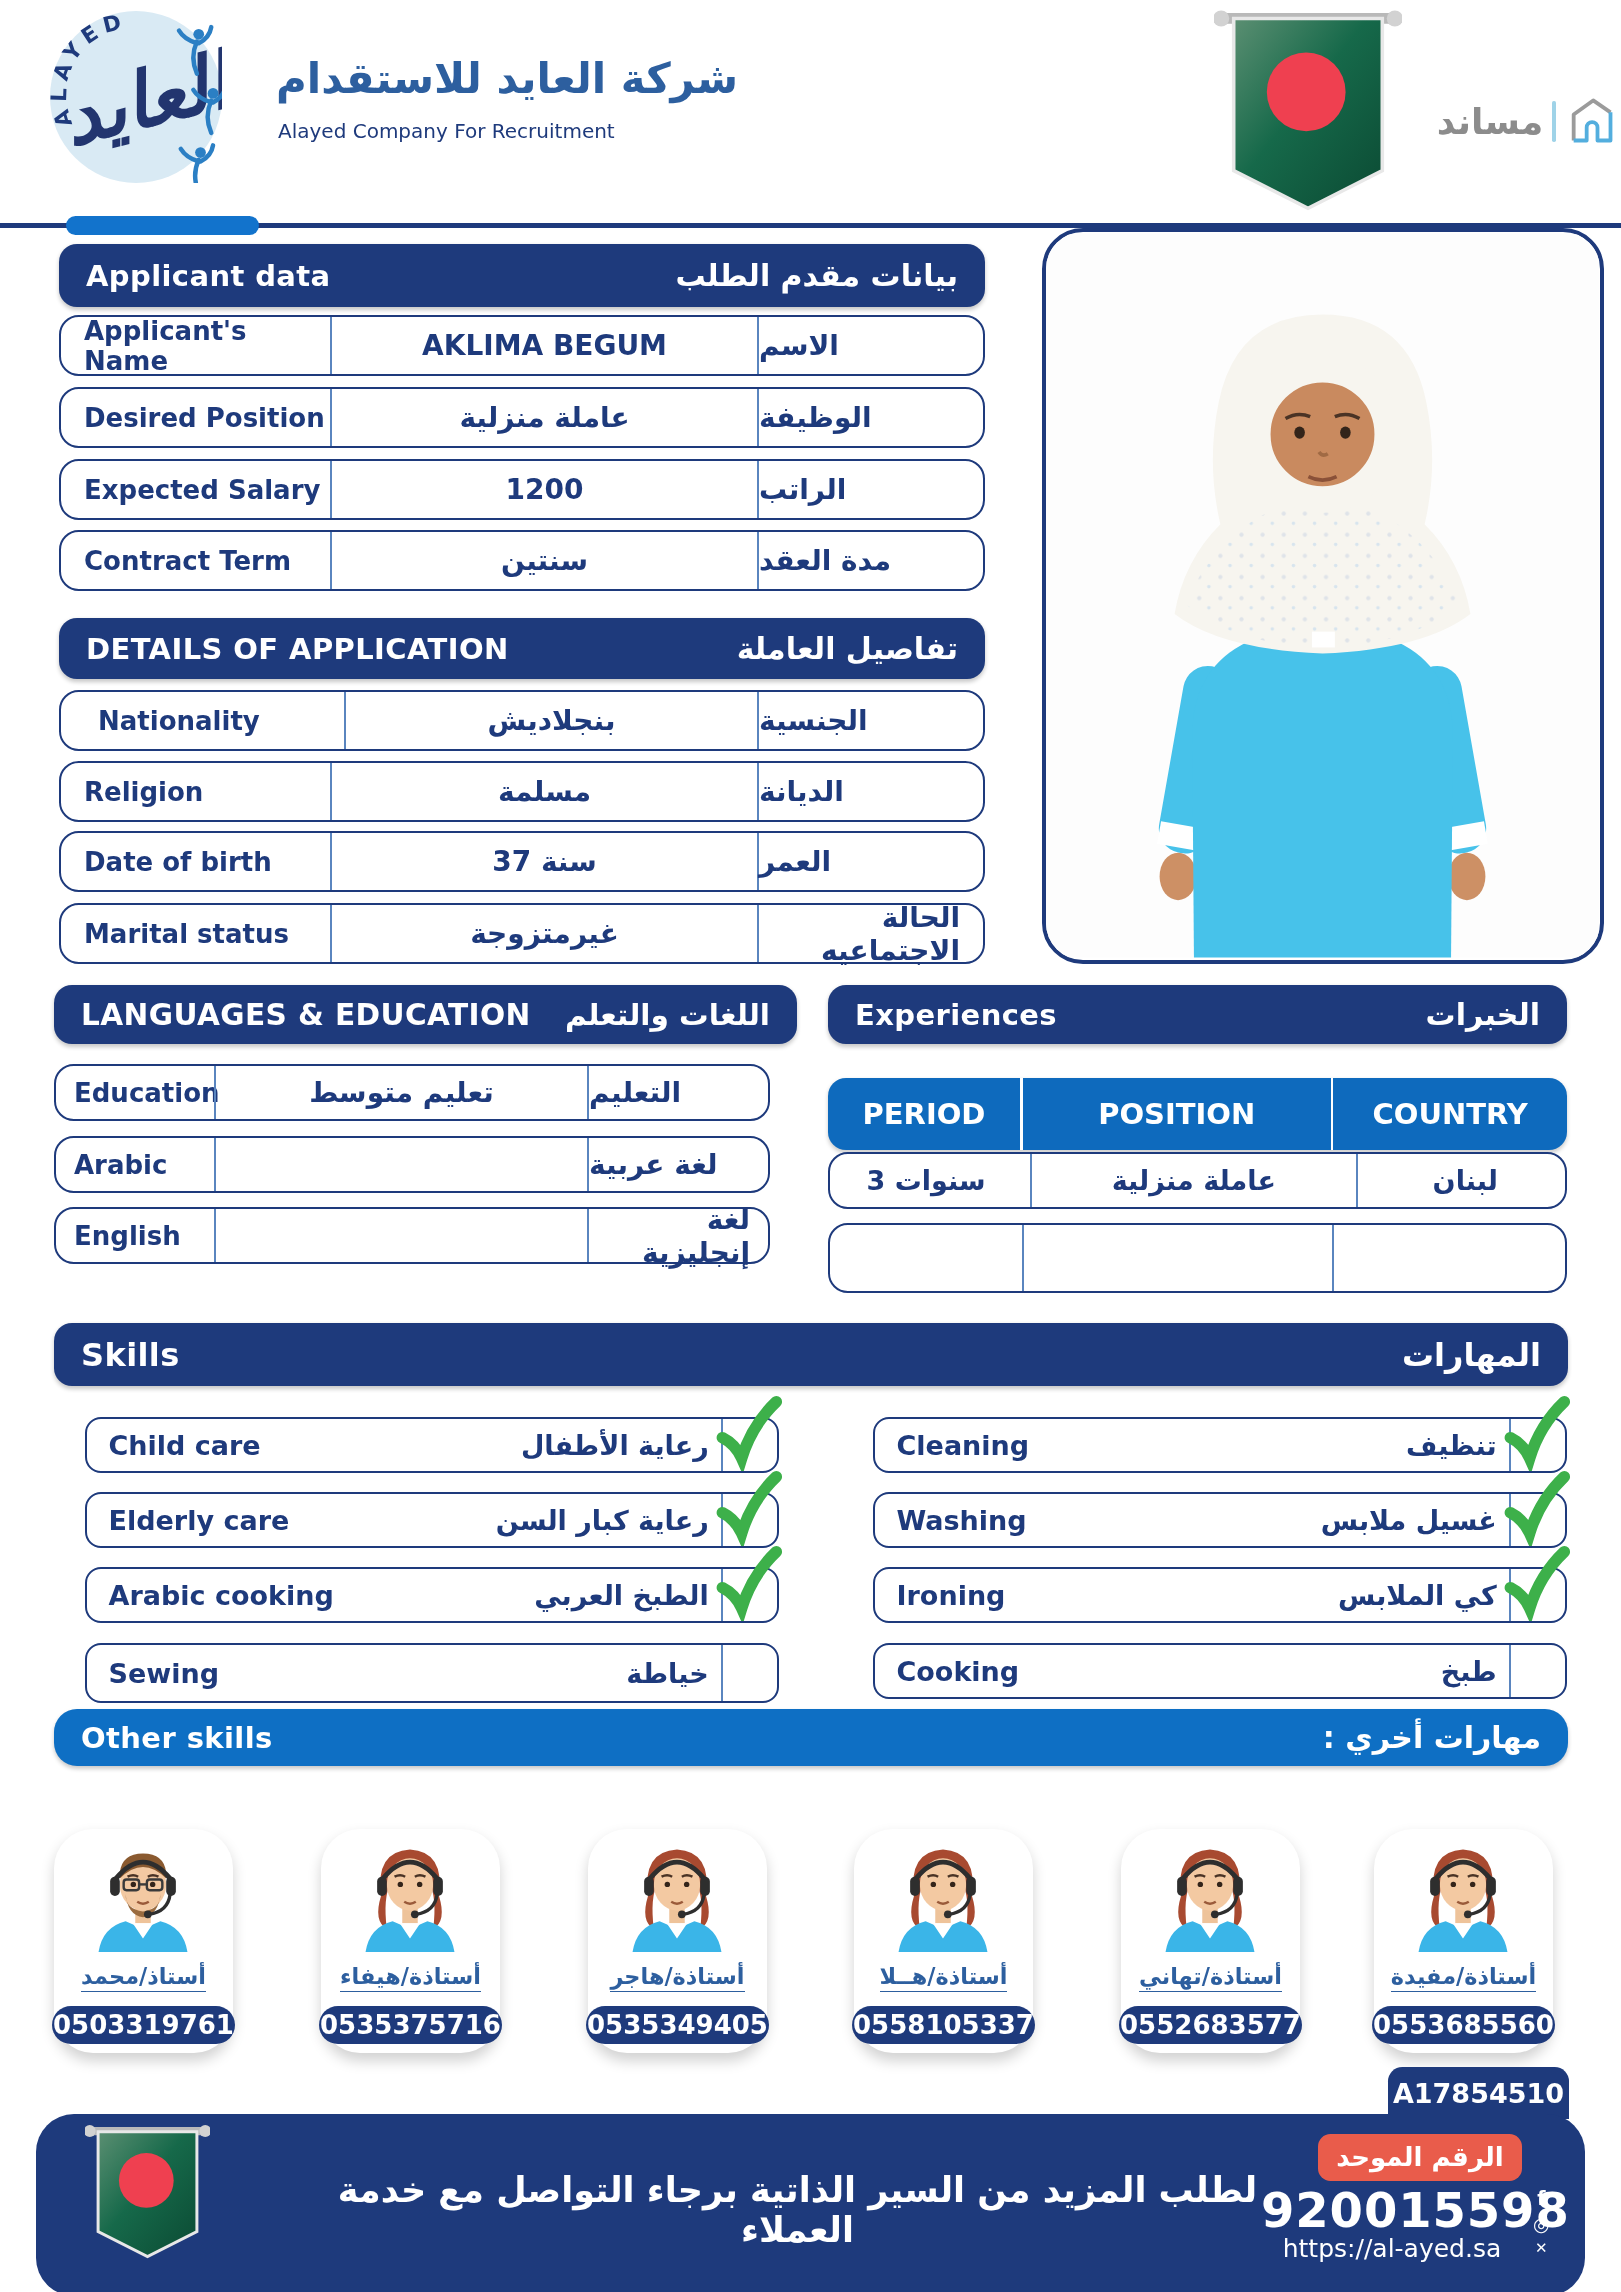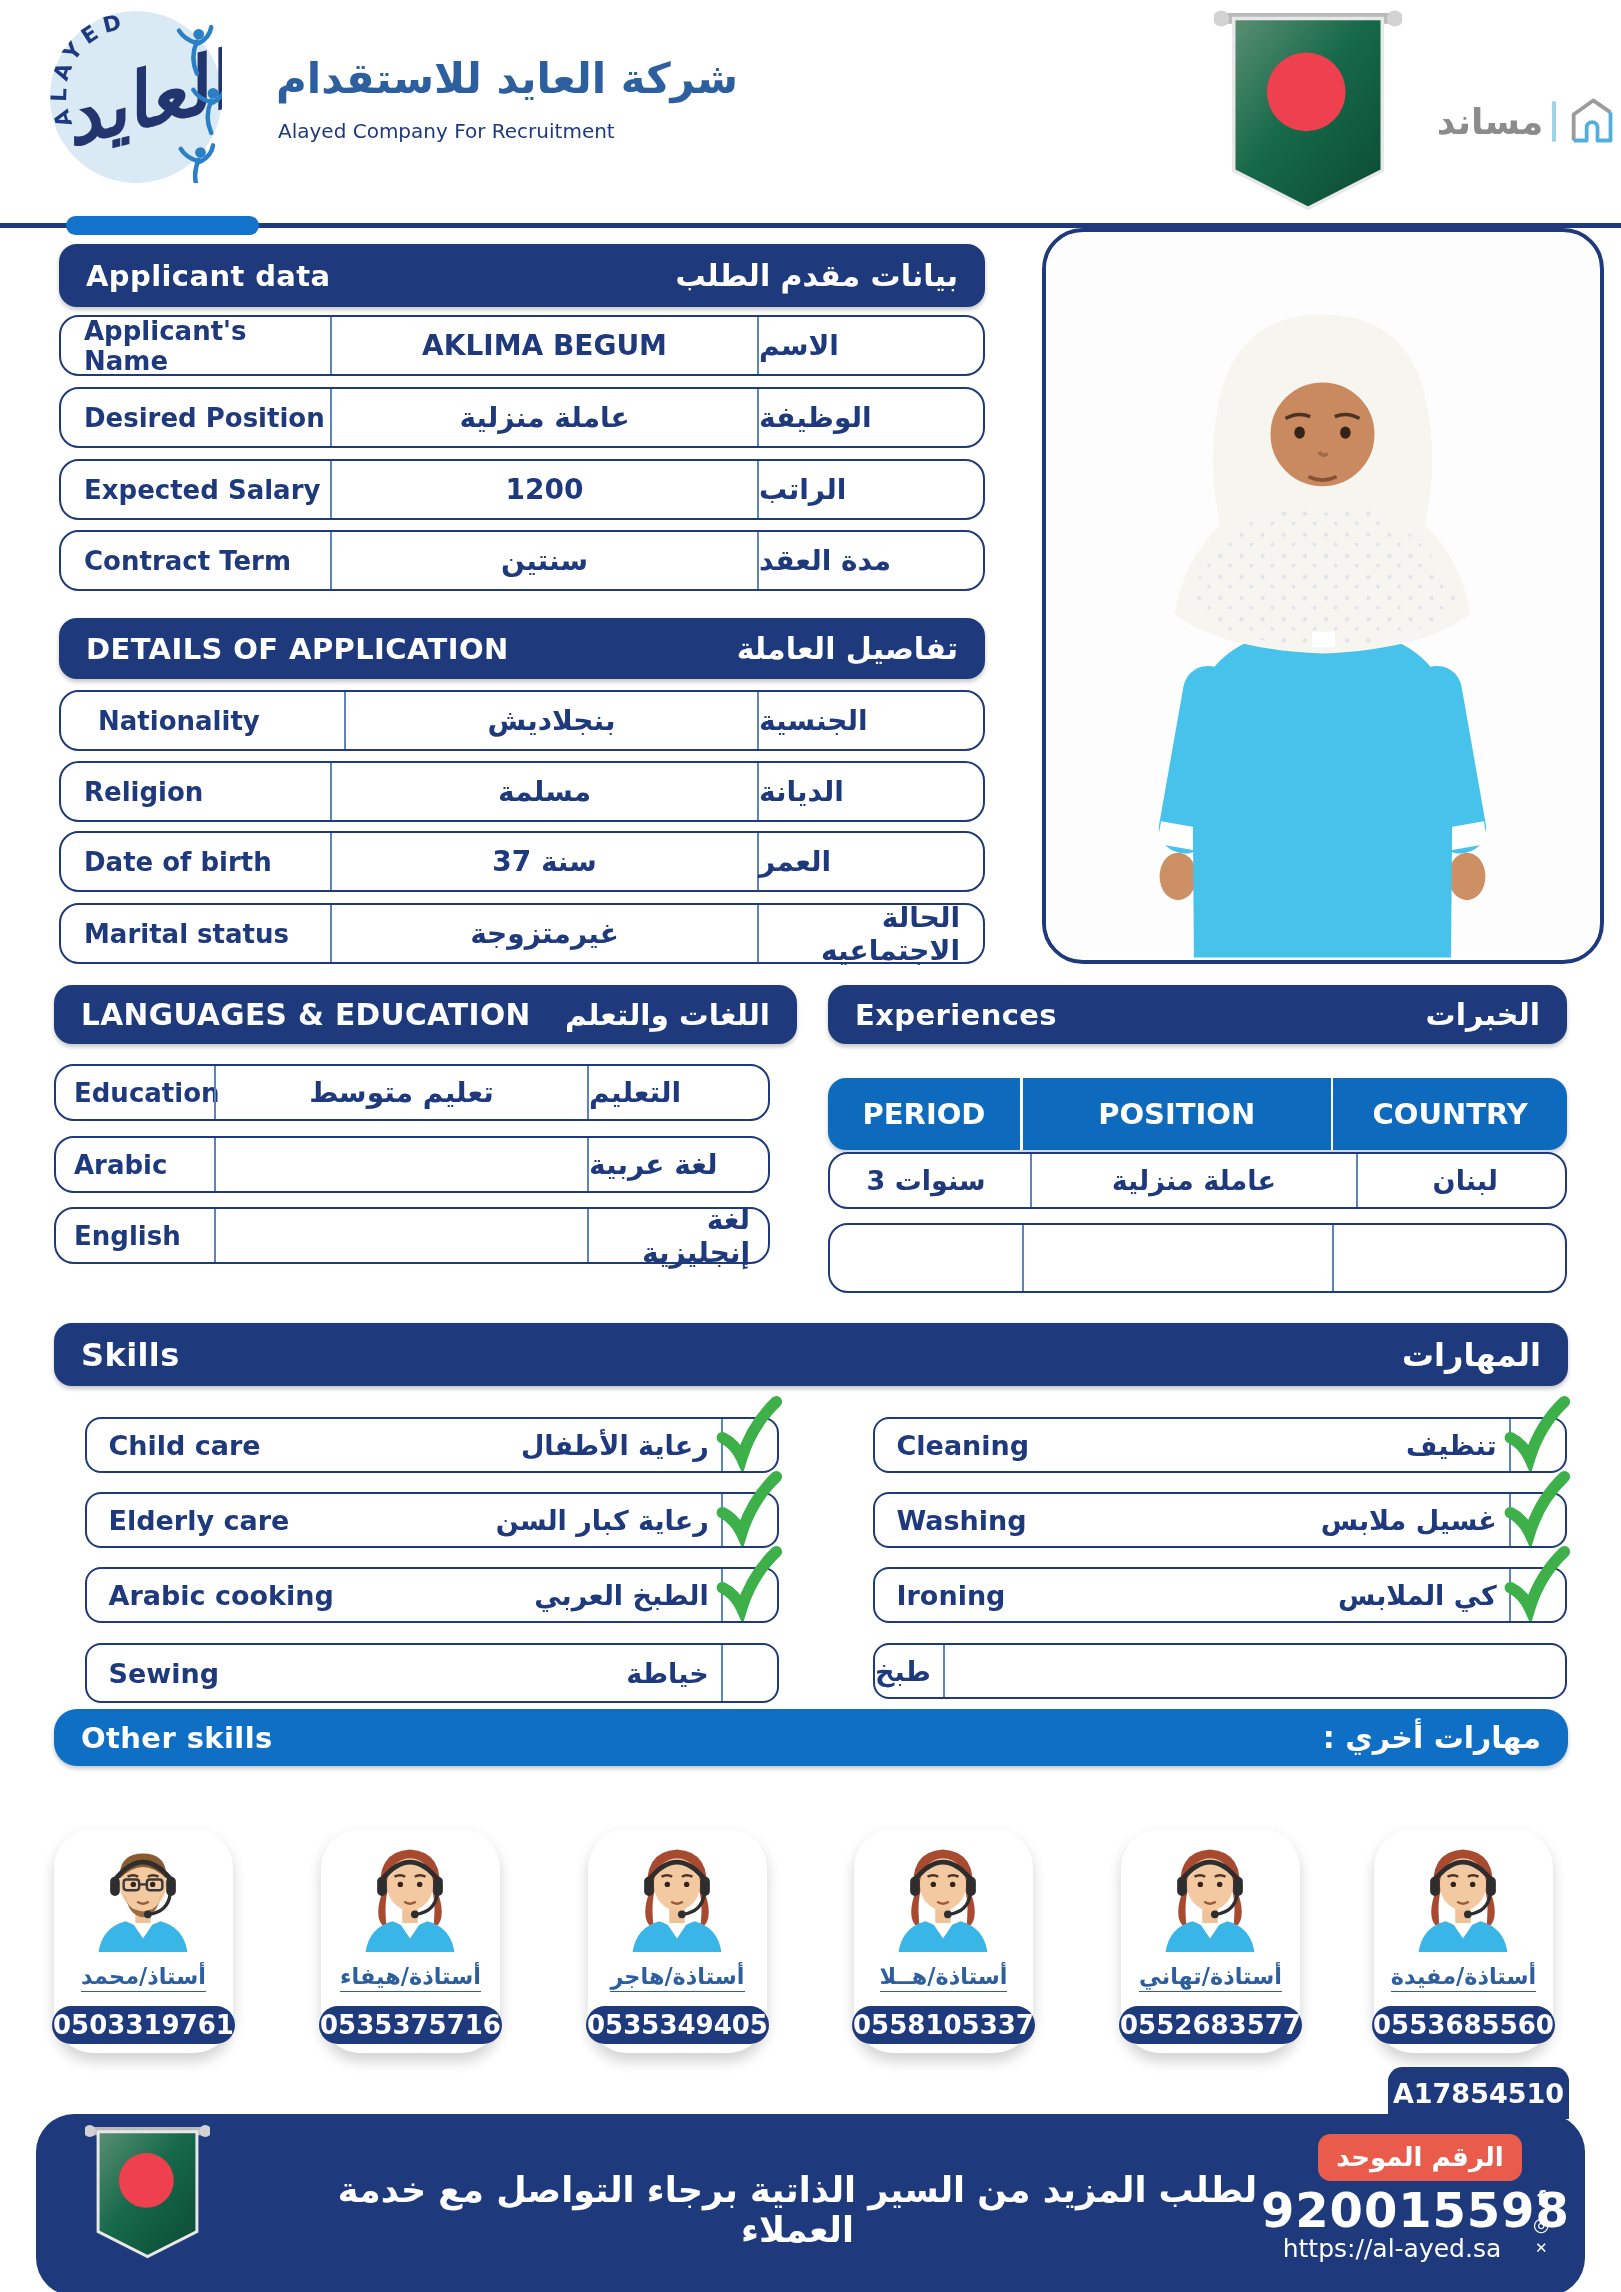--- a/index.html
+++ b/index.html
@@ -374,20 +374,21 @@
   <div class="skill-row" style="left:873px;top:1567px;width:694px;height:56px;">
     <div class="sl-en">Ironing</div>
     <div class="sl-ar" dir="rtl">كي الملابس</div>
     <div class="sl-line"></div>
       <div class="sl-box"></div>
     <svg class="check" viewBox="0 0 60 60">
         <path d="M12 36 Q22 41 27 52 Q35 26 54 8" stroke="#3db04a" stroke-width="9" fill="none" stroke-linecap="round"></path>
       </svg>
   </div>
   <div class="skill-row" style="left:873px;top:1643px;width:694px;height:56px;">
+    <div class="sl-en">Cooking</div>
     <div class="sl-ar" dir="rtl">طبخ</div>
     <div class="sl-line"></div>
       <div class="sl-box"></div>
 
   </div>
 
   <div class="abs bar midblue" style="left:54px;top:1709px;width:1514px;height:57px;">
     <span class="en">Other skills</span>
     <span class="ar" dir="rtl">مهارات أخري :</span>
   </div>

